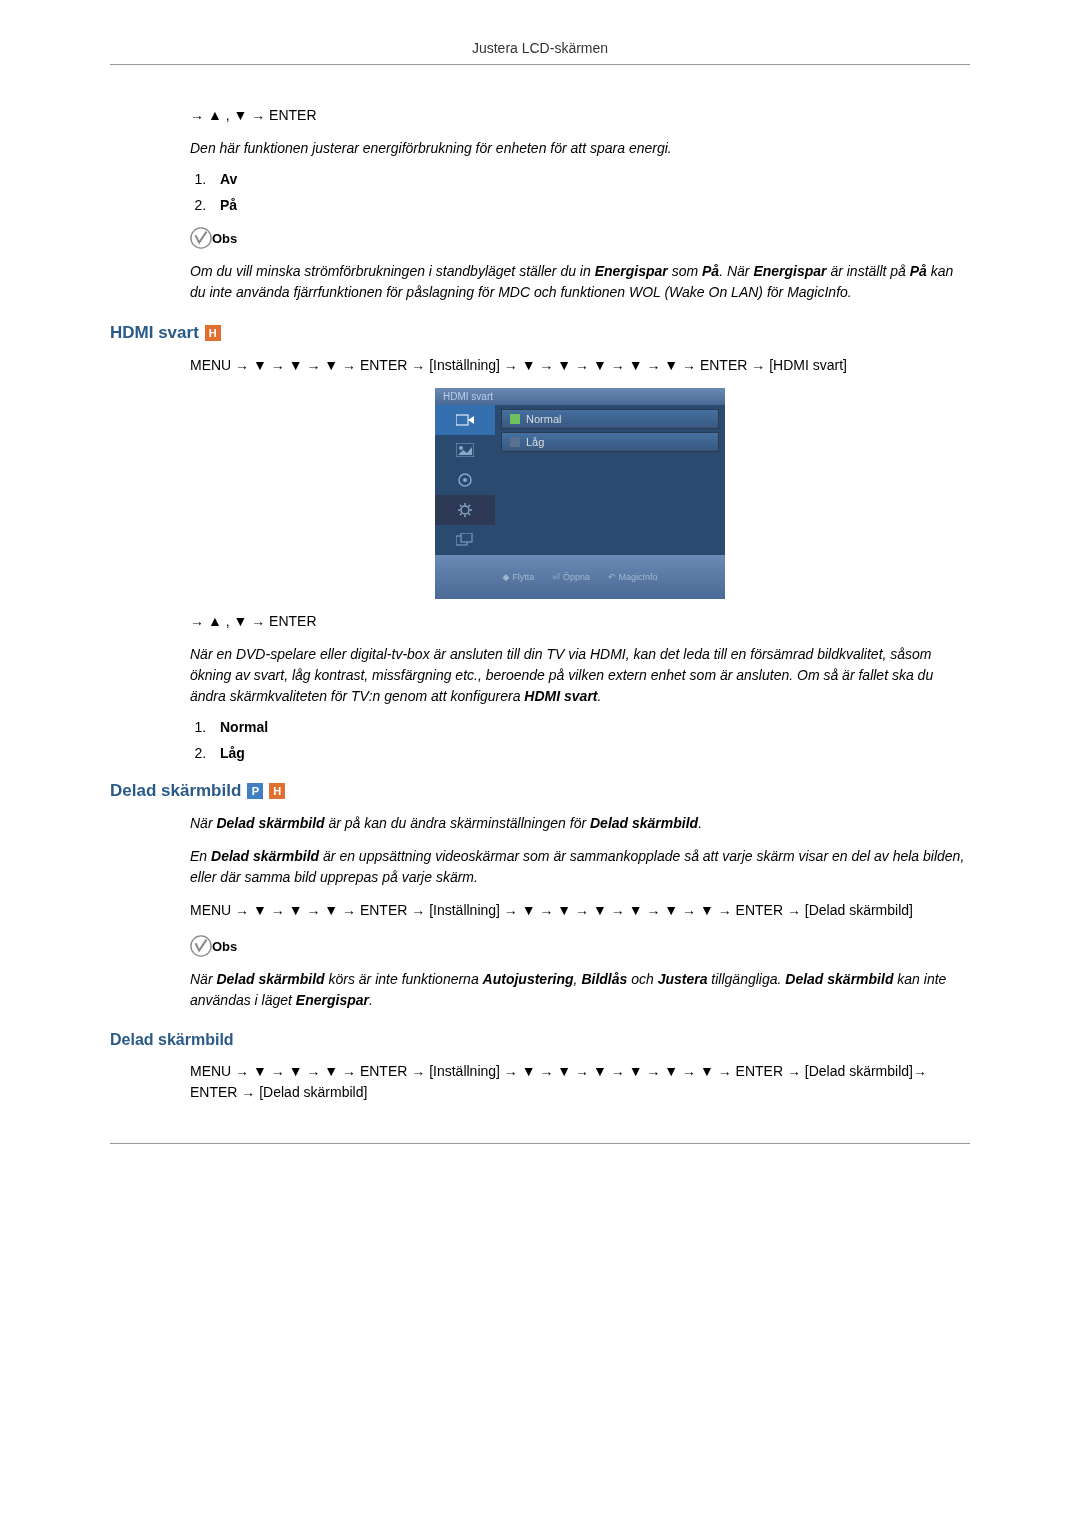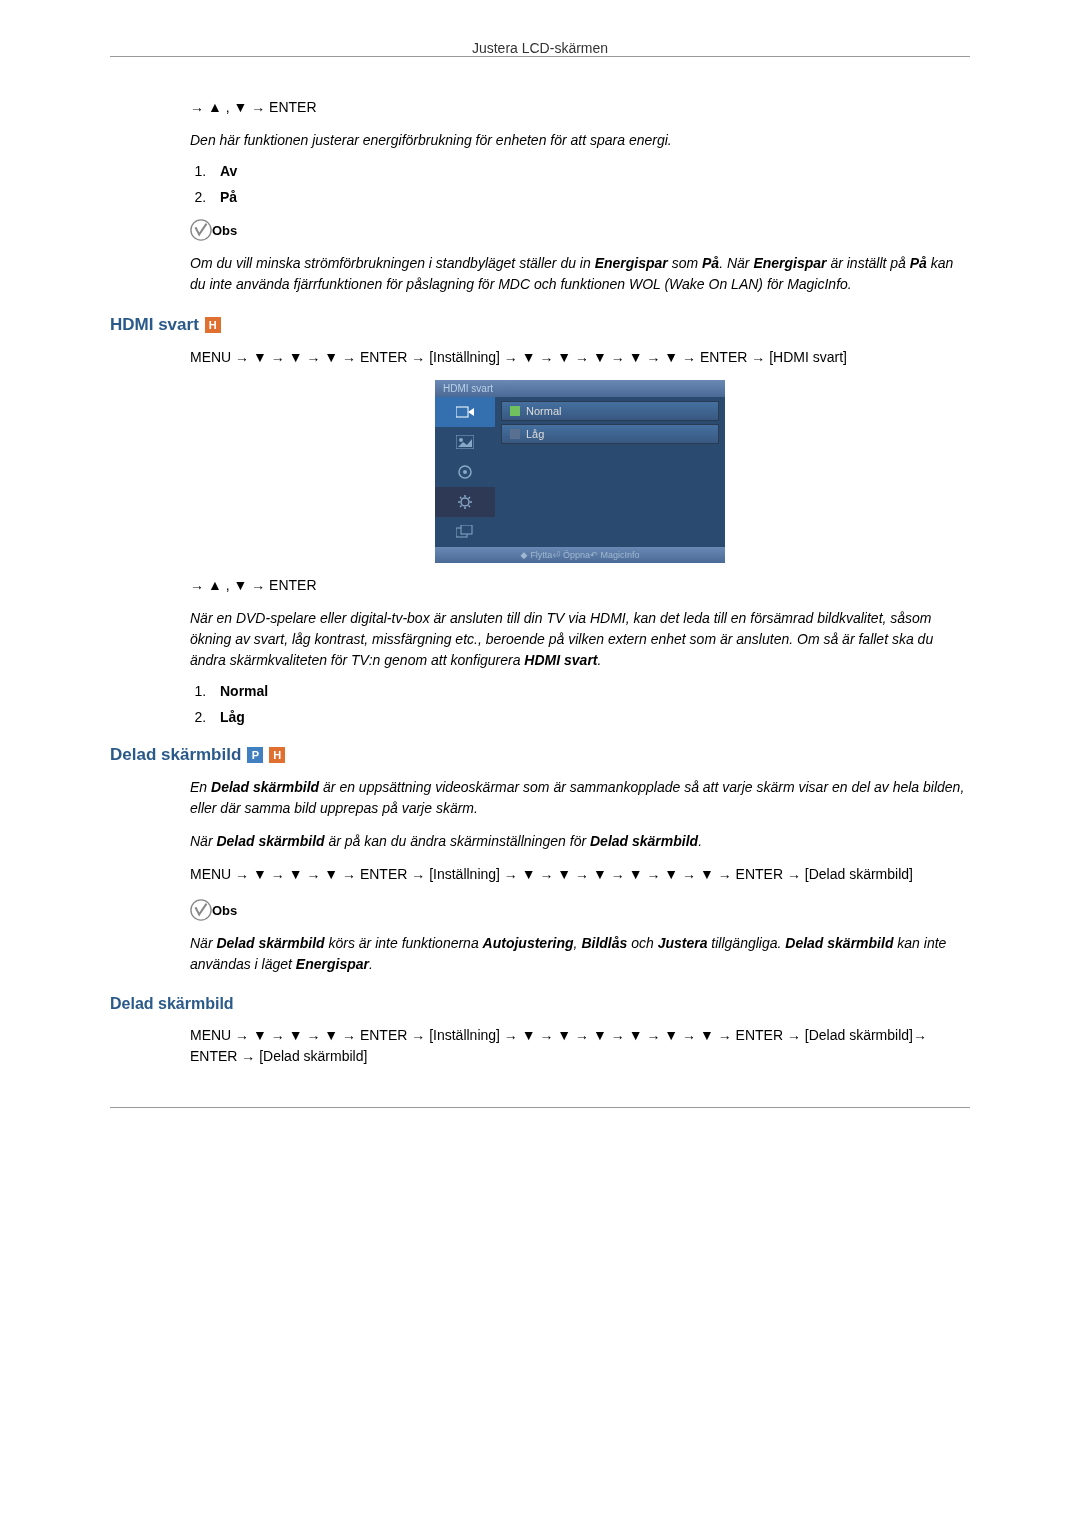--- a/index.html
+++ b/index.html
@@ -11,20 +11,21 @@
       width: 1080px;
       margin: 0 auto;
       padding: 0;
     }
     .page {
       padding: 40px 110px 40px 110px;
     }
     .header {
       text-align: center;
       border-bottom: 1px solid #999;
+      padding-bottom: 8px;
       margin-bottom: 40px;
       font-size: 14px;
       color: #333;
     }
     .content {
       padding-left: 80px;
     }
     .section-title {
       color: #2a5a8a;
       font-size: 17px;
@@ -142,22 +143,23 @@
       display: inline-block;
       position: relative;
     }
     .menu-check.dim {
       background: #5a7090;
     }
     .menu-footer {
       background: linear-gradient(#6a8ab5, #4a6a95);
       color: #a0b8d0;
       font-size: 9px;
-      padding: 3px 8px;
-      display: flex;
+      padding: 17px 8px;
+      display: flex;
+      gap: 18px;
       justify-content: center;
     }
     .menu-footer span::before {
       margin-right: 3px;
     }
     .foot-move::before { content: "◆"; }
     .foot-open::before { content: "⏎"; }
     .foot-back::before { content: "↶"; }
     .bottom-line {
       border-top: 1px solid #999;
@@ -259,24 +261,24 @@
       <li><span>Normal</span></li>
       <li><span>Låg</span></li>
     </ol>
 
     <div class="section-title">
       <span>Delad skärmbild</span>
       <span class="badge badge-p">P</span>
       <span class="badge badge-h">H</span>
     </div>
     <p class="para">
+      När <b>Delad skärmbild</b> är på kan du ändra skärminställningen för <b>Delad skärmbild</b>.
+    </p>
+    <p class="para">
       En <b>Delad skärmbild</b> är en uppsättning videoskärmar som är sammankopplade så att varje skärm visar en del av hela bilden, eller där samma bild upprepas på varje skärm.
-    </p>
-    <p class="para">
-      När <b>Delad skärmbild</b> är på kan du ändra skärminställningen för <b>Delad skärmbild</b>.
     </p>
     <div class="nav-seq">MENU → ▼ → ▼ → ▼ → ENTER → [Inställning] → ▼ → ▼ → ▼ → ▼ → ▼ → ▼ → ENTER → [Delad skärmbild]</div>
     <div class="note-row">
       <svg class="note-icon" viewBox="0 0 24 24">
         <circle cx="12" cy="12" r="11" fill="none" stroke="#888" stroke-width="1.5"></circle>
         <path d="M6 9 L10 17 L18 5" fill="none" stroke="#888" stroke-width="2.2"></path>
       </svg>
       <span class="note-label">Obs</span>
     </div>
     <p class="para">

